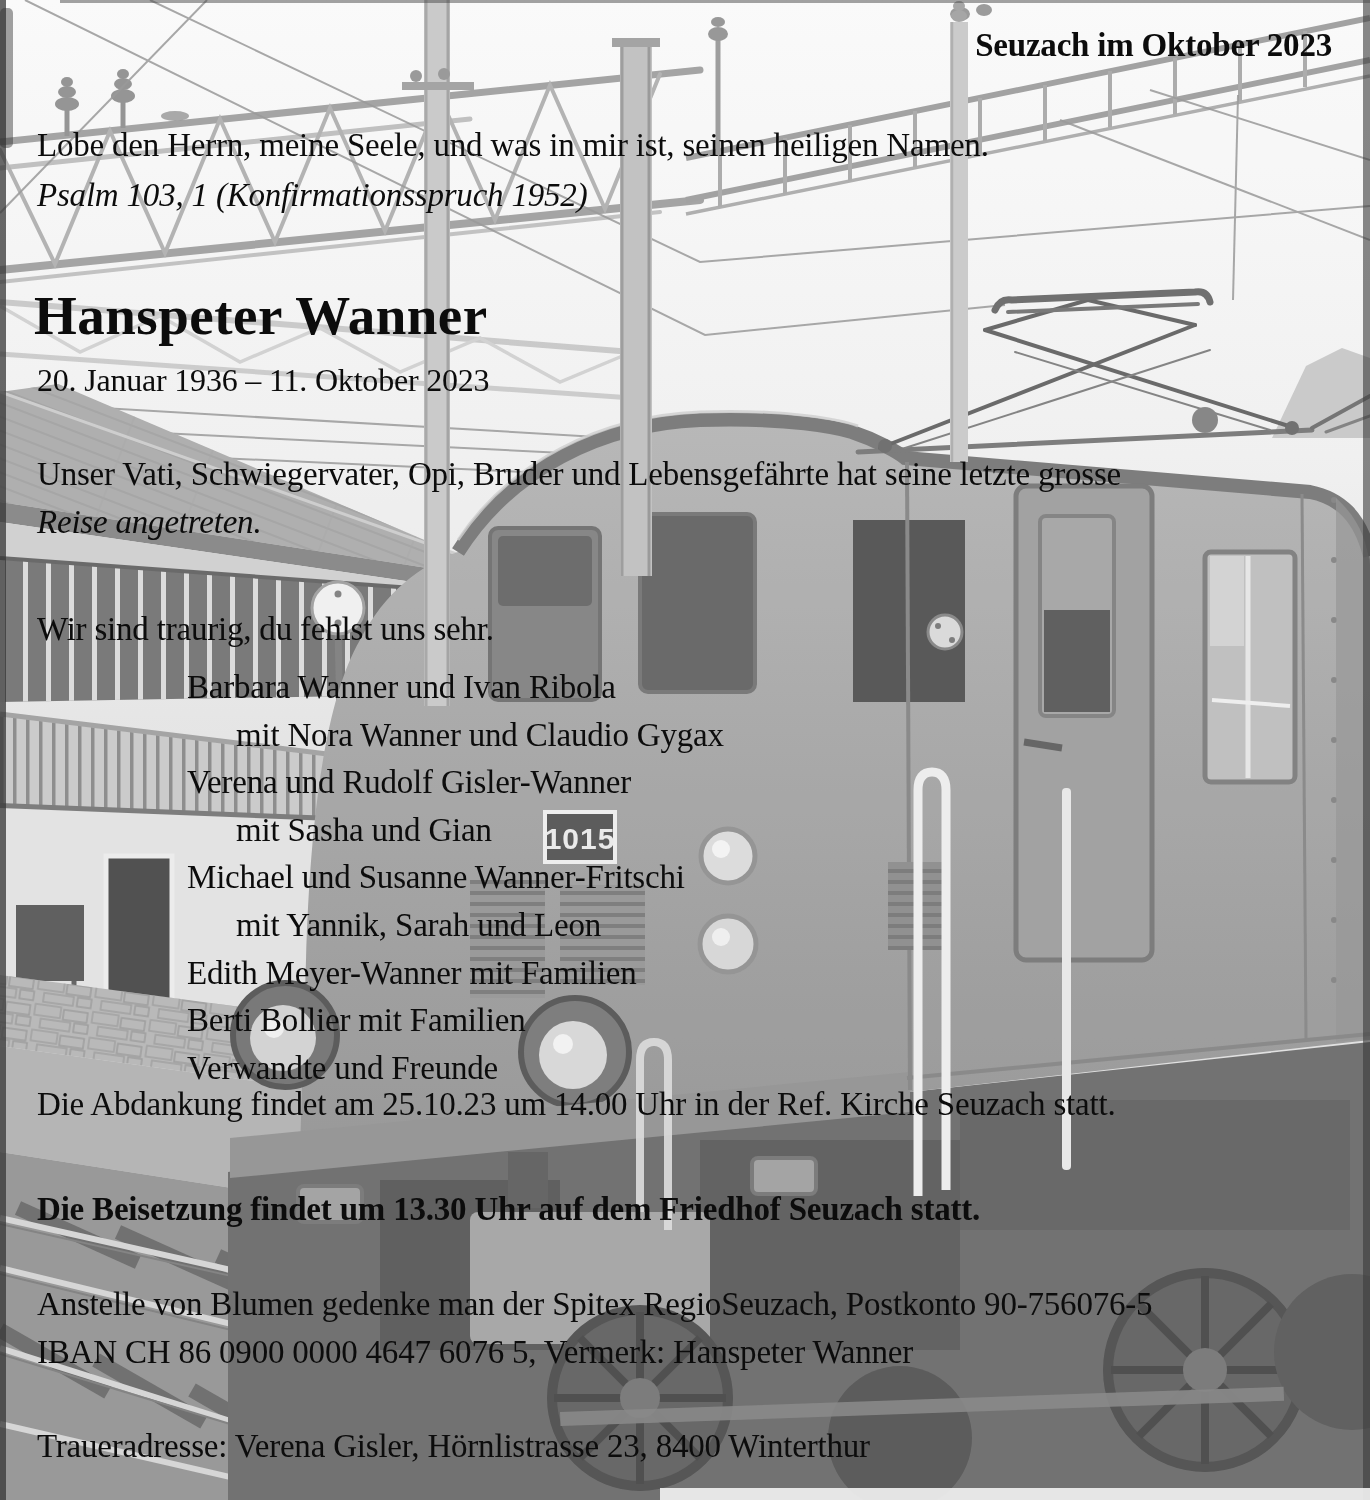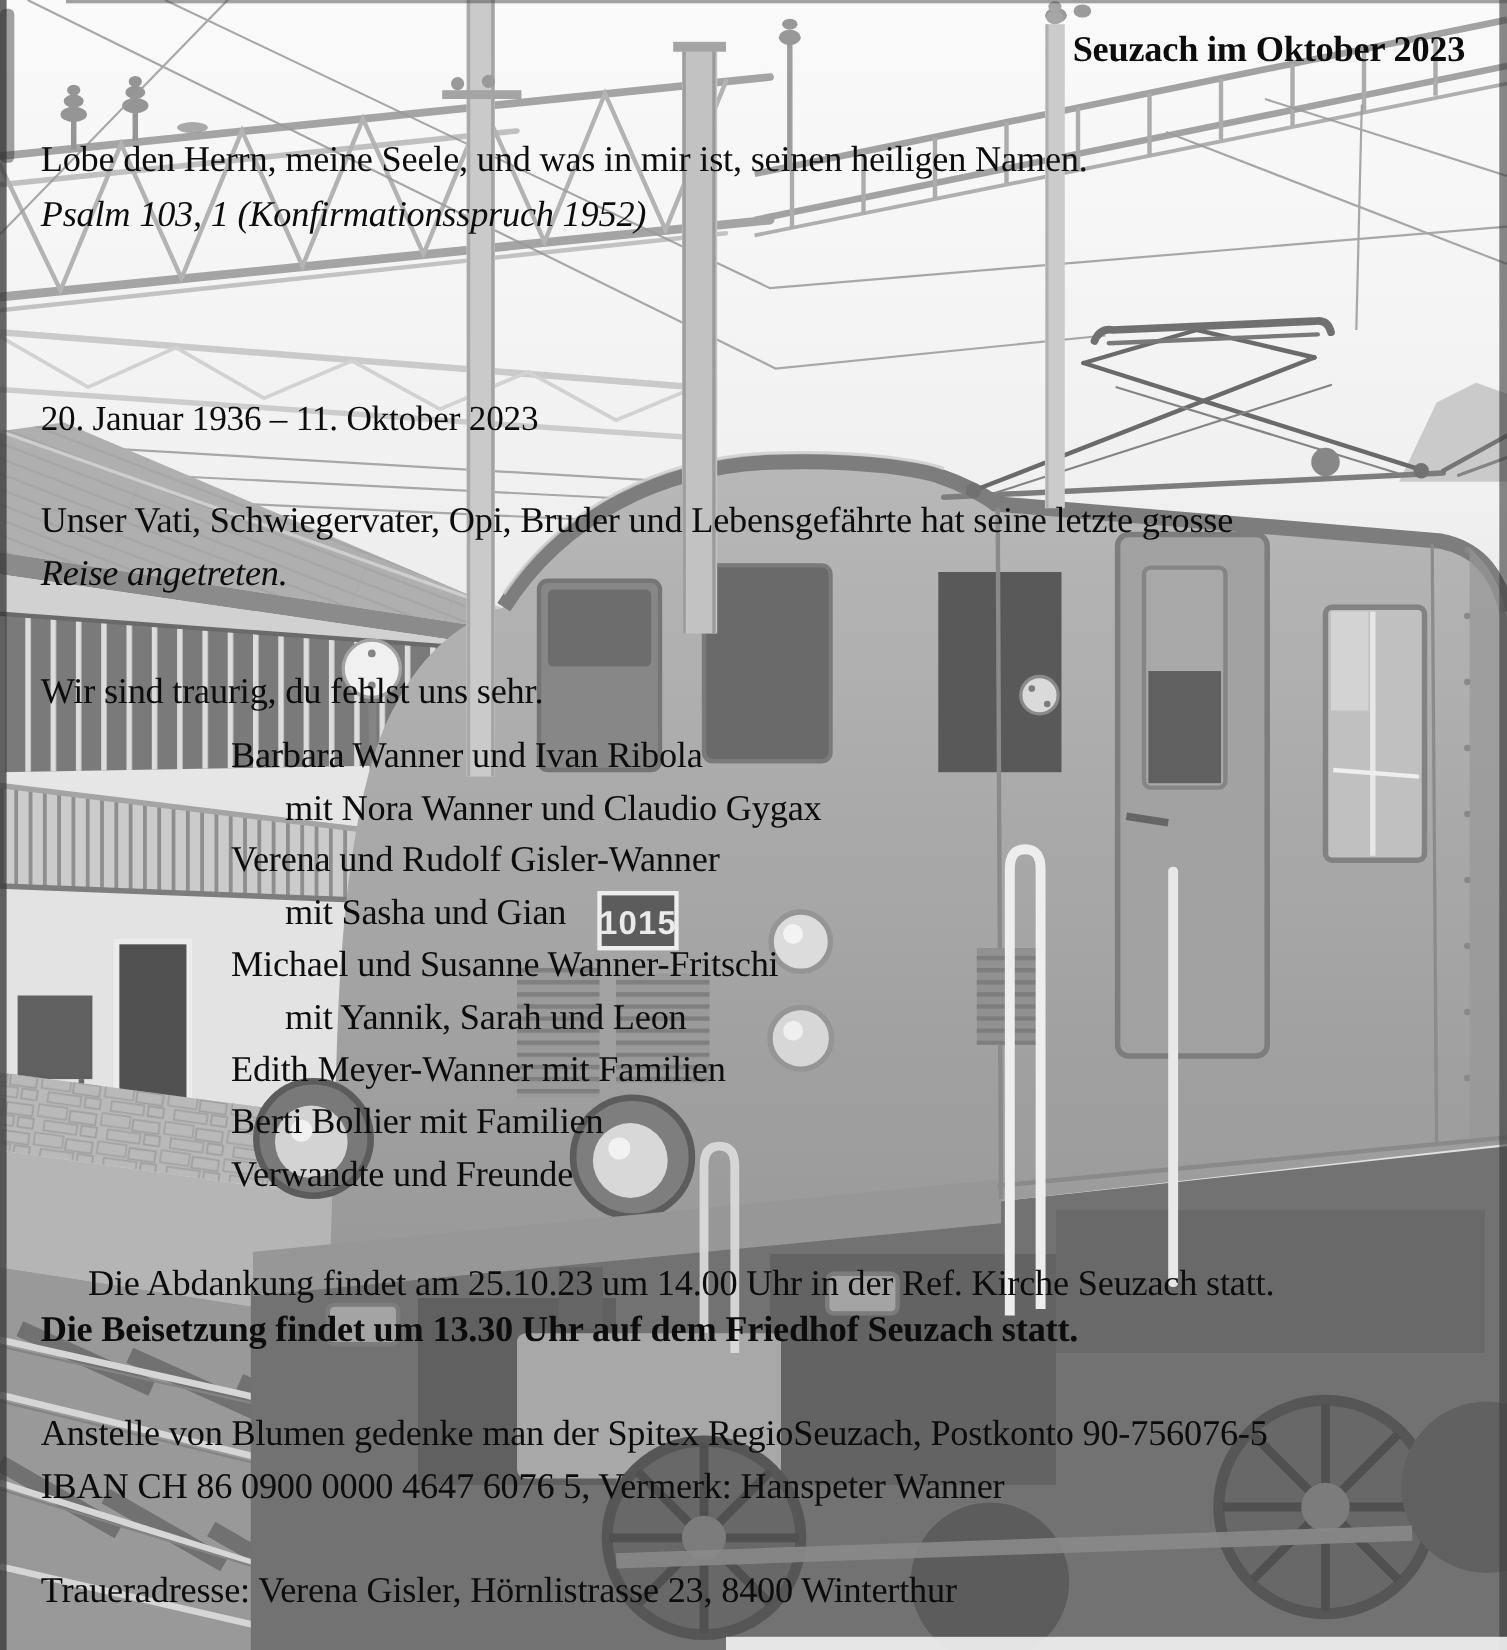--- a/index.html
+++ b/index.html
@@ -8,24 +8,24 @@
   #bg{position:absolute;left:0;top:0;width:1370px;height:1500px;}
   .txt{position:absolute;white-space:nowrap;font-size:33px;letter-spacing:-0.2px;}
   #dateline{top:27px;right:38px;font-weight:bold;}
   #quote{top:127px;left:37px;}
   #psalm{top:177px;left:37px;font-style:italic;}
   #deceased{top:284px;left:34px;font-size:55px;font-weight:bold;letter-spacing:0.5px;}
   #lifedates{top:362px;left:37px;font-size:32px;}
   #intro1{top:456px;left:37px;}
   #intro2{top:504px;left:37px;font-style:italic;}
   #mourn{top:611px;left:37px;}
-  #family{position:absolute;top:664px;left:210px;font-size:33px;letter-spacing:-0.2px;}
+  #family{position:absolute;top:664px;left:187px;font-size:33px;letter-spacing:-0.2px;}
   #family .fline{height:47.6px;line-height:47.6px;white-space:nowrap;}
   #family .indent{padding-left:49px;}
-  #svc1{top:1149px;left:37px;margin-left:43px;}
+  #svc1{top:1086px;left:37px;}
   #svc2{top:1191px;left:37px;font-weight:bold;}
   #don1{top:1286px;left:37px;}
   #don2{top:1334px;left:37px;}
   #addr{top:1428px;left:37px;}
 </style>
 </head>
 <body>
 
 <div id="stage">
 
@@ -359,20 +359,21 @@
       <rect x="660" y="1488" width="710" height="12" fill="#f2f2f2" opacity="0.9"></rect>
       <rect x="0" y="0" width="1370" height="1500" fill="#ffffff" opacity="0.10"></rect>
     </g>
   </svg>
 
   <div class="txt" id="dateline">Seuzach im Oktober 2023</div>
 
   <div class="txt" id="quote">Lobe den Herrn, meine Seele, und was in mir ist, seinen heiligen Namen.</div>
   <div class="txt" id="psalm">Psalm 103, 1 (Konfirmationsspruch 1952)</div>
 
+  <div class="txt" id="deceased">Hanspeter Wanner</div>
   <div class="txt" id="lifedates">20. Januar 1936 – 11. Oktober 2023</div>
 
   <div class="txt" id="intro1">Unser Vati, Schwiegervater, Opi, Bruder und Lebensgefährte hat seine letzte grosse</div>
   <div class="txt" id="intro2">Reise angetreten.</div>
 
   <div class="txt" id="mourn">Wir sind traurig, du fehlst uns sehr.</div>
 
   <div id="family">
     <div class="fline">Barbara Wanner und Ivan Ribola</div>
     <div class="fline indent">mit Nora Wanner und Claudio Gygax</div>

